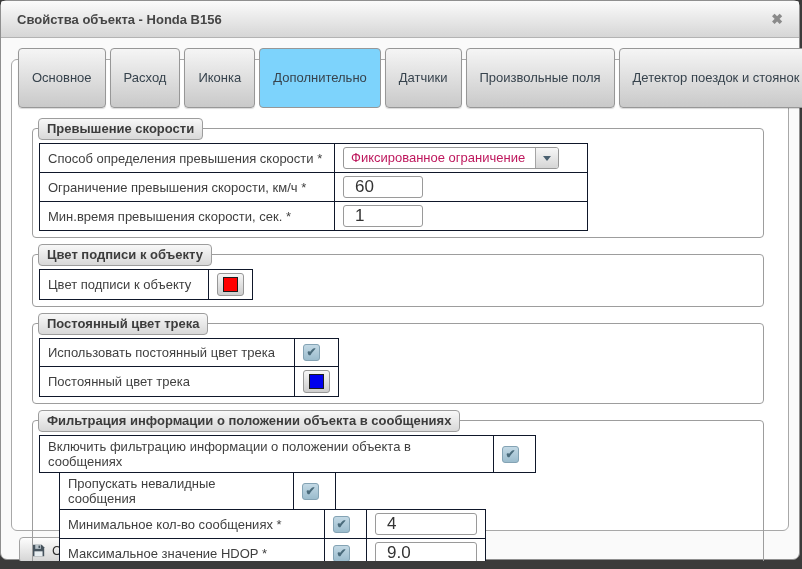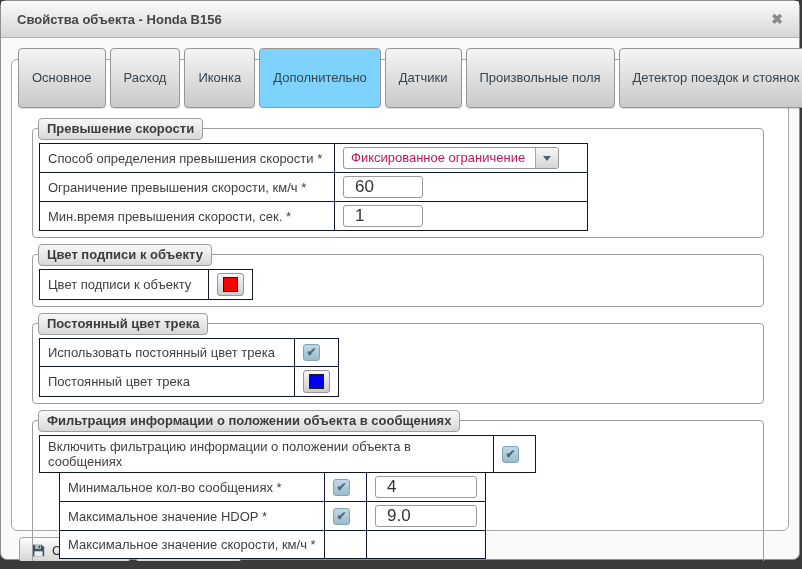--- a/index.html
+++ b/index.html
@@ -187,20 +187,30 @@
           <tbody>
               <tr>
             <td style="width:437px;">Включить фильтрацию информации о положении объекта в сообщениях</td>
             <td class="ctrl" style="width:25px;">
               <span class="cb">✔</span>
             </td>
           </tr>
         </tbody>
           </table>
         <div class="indent">
+          <table class="ftable">
+            <tbody>
+                <tr>
+              <td style="width:217px;">Пропускать невалидные сообщения</td>
+              <td class="ctrl" style="width:25px;">
+                <span class="cb">✔</span>
+              </td>
+            </tr>
+          </tbody>
+            </table>
           <table class="ftable stack">
             <tbody>
                 <tr>
               <td style="width:248px;">Минимальное кол-во сообщениях *</td>
               <td class="ctrl" style="width:25px;"><span class="cb">✔</span></td>
               <td class="ctrl" style="width:92px;"><input class="txt wide" type="text" value="4" style=""></td>
             </tr>
             <tr>
               <td>Максимальное значение HDOP *</td>
               <td class="ctrl"><span class="cb">✔</span></td>

